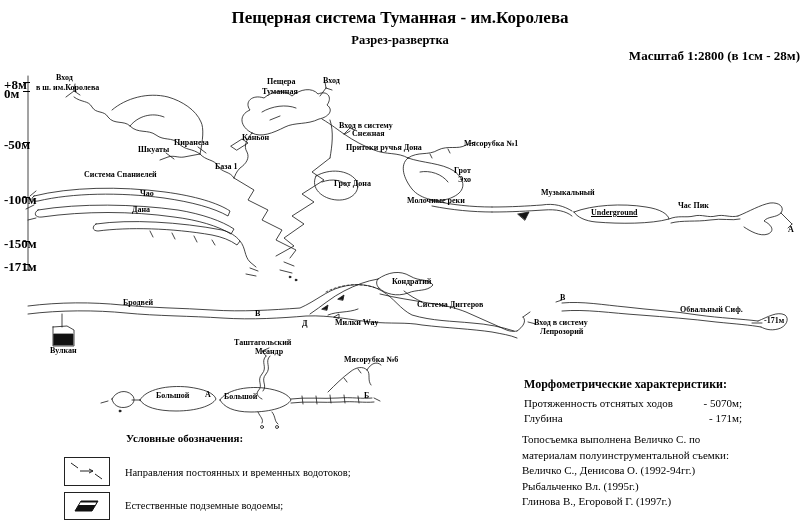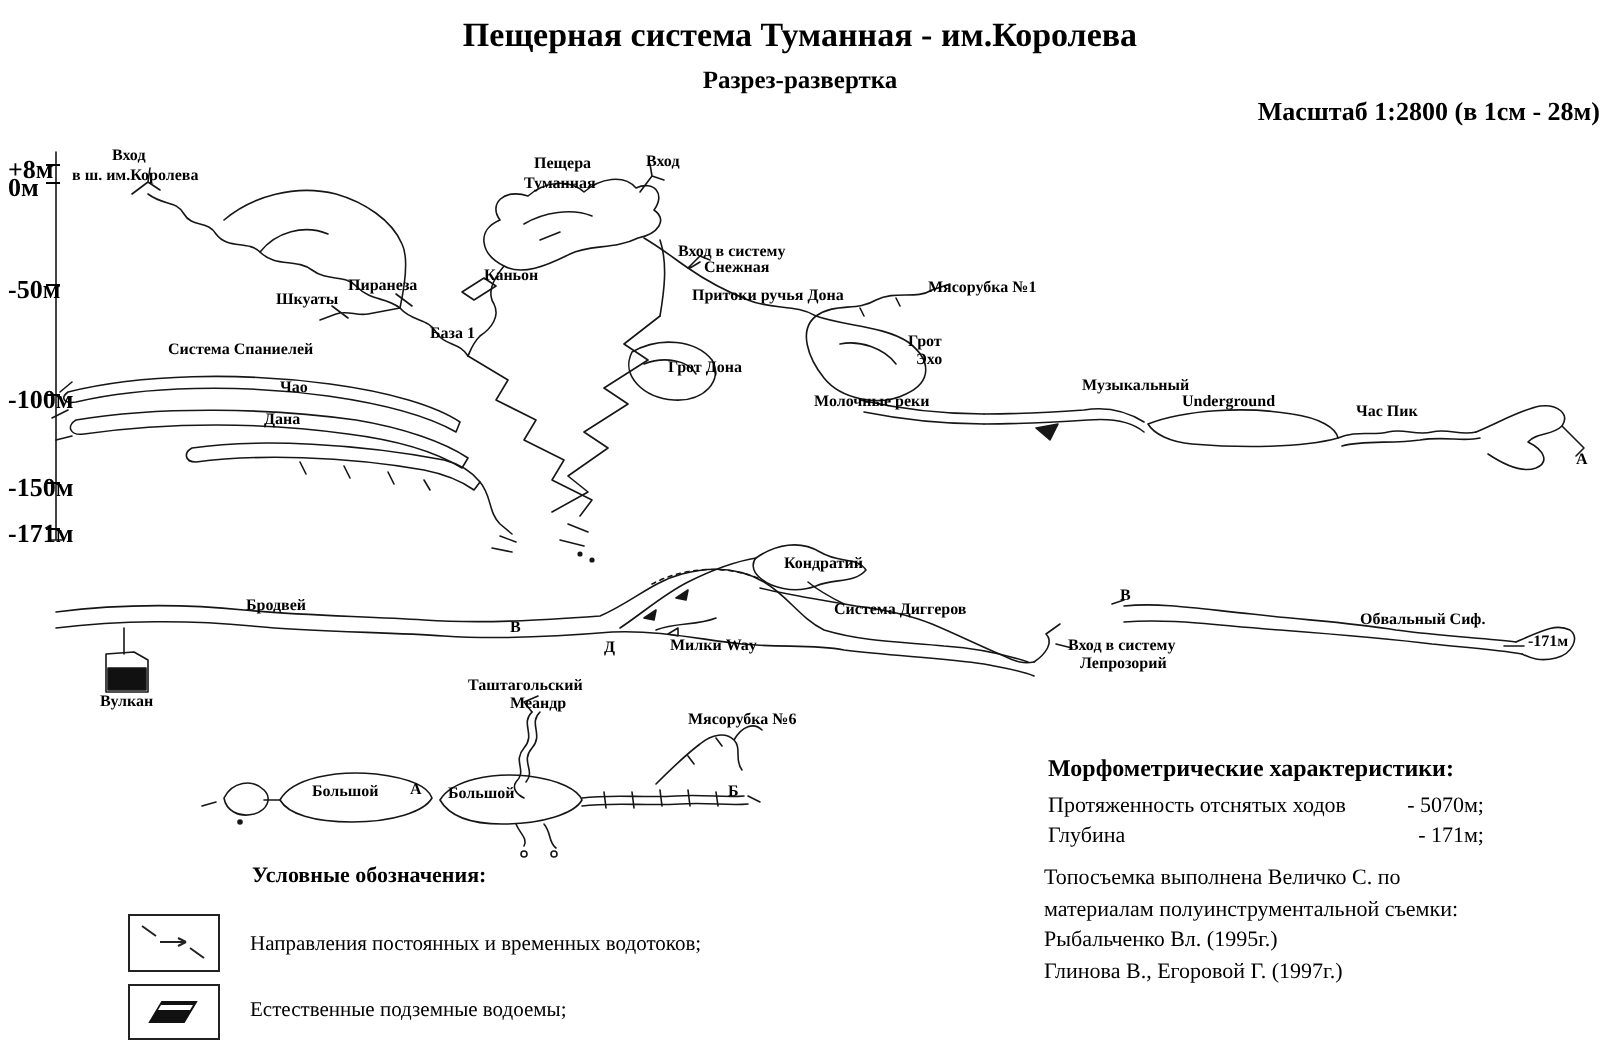--- a/index.html
+++ b/index.html
@@ -176,21 +176,21 @@
     <div class="map-label" style="left: 215px; top: 163px;">База 1</div>
     <div class="map-label" style="left: 84px; top: 171px;">Система Спаниелей</div>
     <div class="map-label" style="left: 140px; top: 190px;">Чао</div>
     <div class="map-label" style="left: 132px; top: 206px;">Дана</div>
     <div class="map-label" style="left: 334px; top: 180px;">Грот Дона</div>
     <div class="map-label" style="left: 464px; top: 140px;">Мясорубка №1</div>
     <div class="map-label" style="left: 454px; top: 167px;">Грот</div>
     <div class="map-label" style="left: 458px; top: 176px;">Эхо</div>
     <div class="map-label" style="left: 407px; top: 197px;">Молочные реки</div>
     <div class="map-label" style="left: 541px; top: 189px;">Музыкальный</div>
-    <div class="map-label" style="left: 591px; top: 197px;">Underground</div>
+    <div class="map-label" style="left: 591px; top: 209px; text-decoration: underline;">Underground</div>
     <div class="map-label" style="left: 678px; top: 202px;">Час Пик</div>
     <div class="map-label" style="left: 788px; top: 226px;">А</div>
     <div class="map-label" style="left: 123px; top: 299px;">Бродвей</div>
     <div class="map-label" style="left: 255px; top: 310px;">В</div>
     <div class="map-label" style="left: 50px; top: 347px;">Вулкан</div>
     <div class="map-label" style="left: 302px; top: 320px;">Д</div>
     <div class="map-label" style="left: 335px; top: 319px;">Милки Way</div>
     <div class="map-label" style="left: 392px; top: 278px;">Кондратий</div>
     <div class="map-label" style="left: 417px; top: 301px;">Система Диггеров</div>
     <div class="map-label" style="left: 534px; top: 319px;">Вход в систему</div>
@@ -234,15 +234,16 @@
   </div>
   <div class="m-row">
     <span>Глубина</span>
     <span>- 171м;</span>
   </div>
 </div>
 
 <div class="abs credits">
   <div>Топосъемка выполнена Величко С. по</div>
   <div>материалам полуинструментальной съемки:</div>
+  <div>Величко С., Денисова О. (1992-94гг.)</div>
   <div>Рыбальченко Вл. (1995г.)</div>
   <div>Глинова В., Егоровой Г. (1997г.)</div>
 </div>
 
 </body></html>

